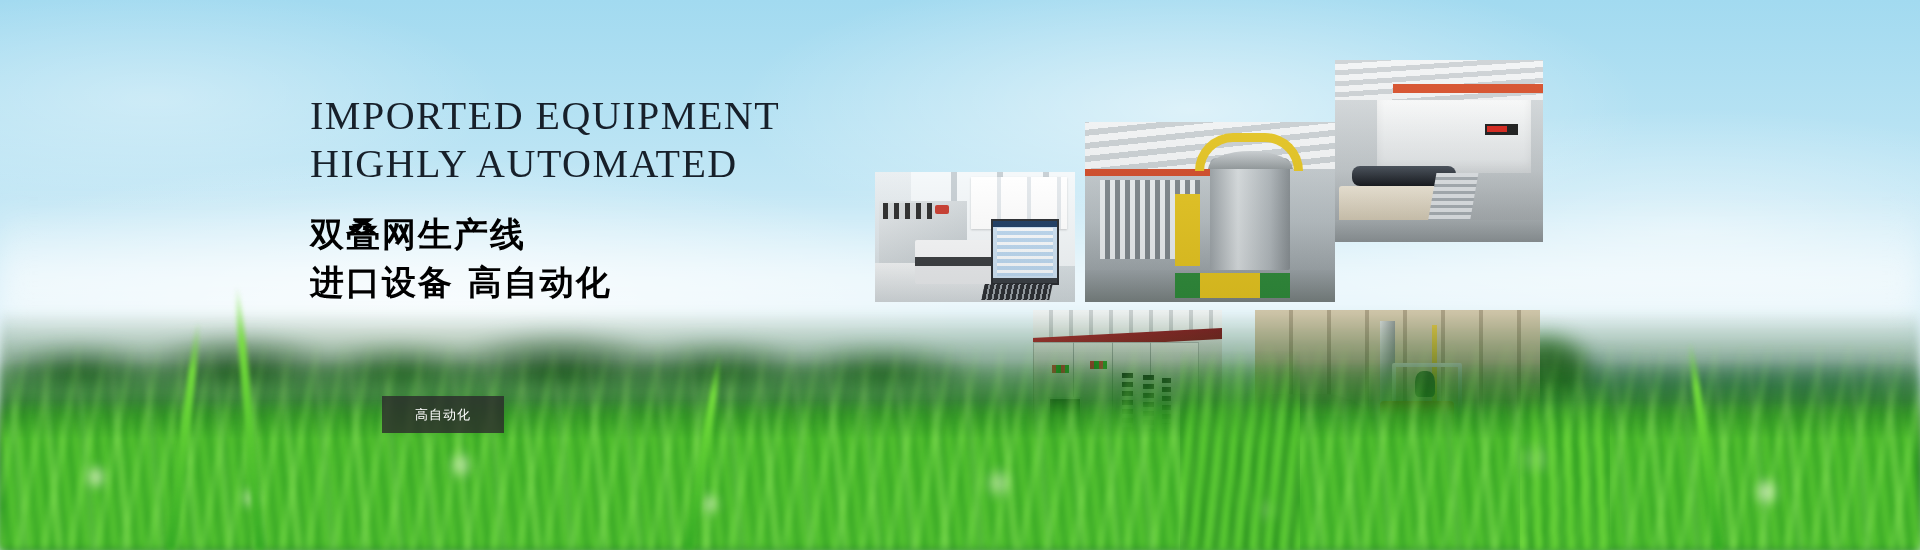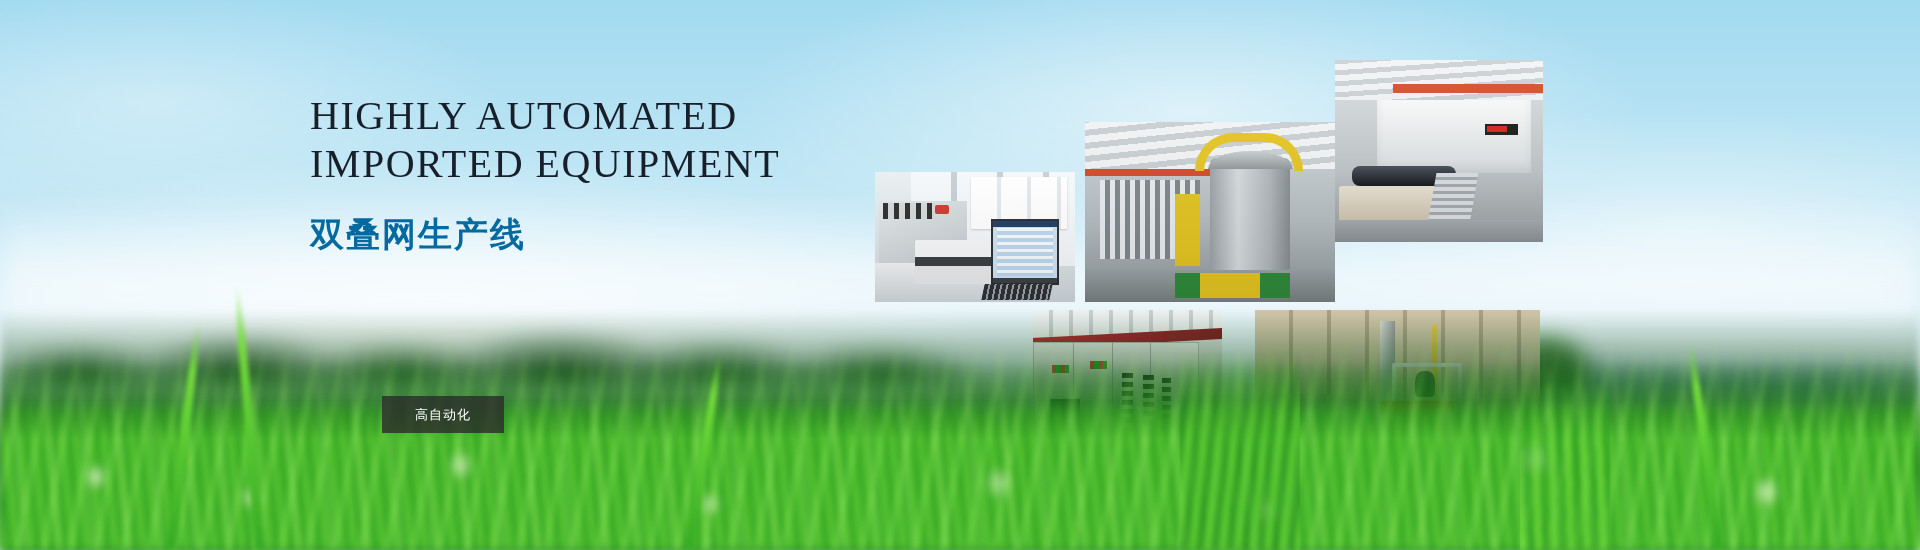--- a/index.html
+++ b/index.html
@@ -112,21 +112,21 @@
   
   .copy{position:absolute;left:310px;top:92px;width:560px;}
   .en-line{
     font-family:"Liberation Serif", serif;
     font-size:40px;line-height:48px;letter-spacing:1.5px;
     color:#17202a;white-space:nowrap;
   }
   .cn-line{
     font-family:"DejaVu Sans", sans-serif;
     font-weight:bold;font-size:34px;line-height:48px;letter-spacing:2px;
-    color:#0369a1;white-space:nowrap;
+    color:#000000;white-space:nowrap;
   }
   .cn-line.first{margin-top:22px;}
   .cta{
     position:absolute;left:382px;top:396px;
     width:122px;height:37px;
     background:rgba(42,42,42,.80);
     border:0;color:#ffffff;
     font-family:"DejaVu Sans", sans-serif;
     font-size:13px;letter-spacing:1px;
     display:flex;align-items:center;justify-content:center;
@@ -383,20 +383,21 @@
   <div class="grass-blades"></div>
   <div class="grass-flowers"></div>
   <div class="front-grass-overlay"></div>
   <div class="front-grass-overlay2"></div>
   <div class="grass-blade-big" style="left:180px;transform:rotate(7deg);"></div>
   <div class="grass-blade-big" style="left:244px;height:265px;transform:rotate(-5deg);"></div>
   <div class="grass-blade-big" style="left:700px;height:200px;transform:rotate(9deg);"></div>
   <div class="grass-blade-big" style="left:1700px;height:210px;transform:rotate(-8deg);"></div>
 
   <div class="copy">
+    <div class="en-line">IMPORTED EQUIPMENT</div>
     <div class="en-line">HIGHLY AUTOMATED</div>
-    <div class="en-line">IMPORTED EQUIPMENT</div>
     <div class="cn-line first">双叠网生产线</div>
+    <div class="cn-line">进口设备  高自动化</div>
   </div>
 
   <div class="cta">高自动化</div>
 
 </div>
 
 </body></html>

